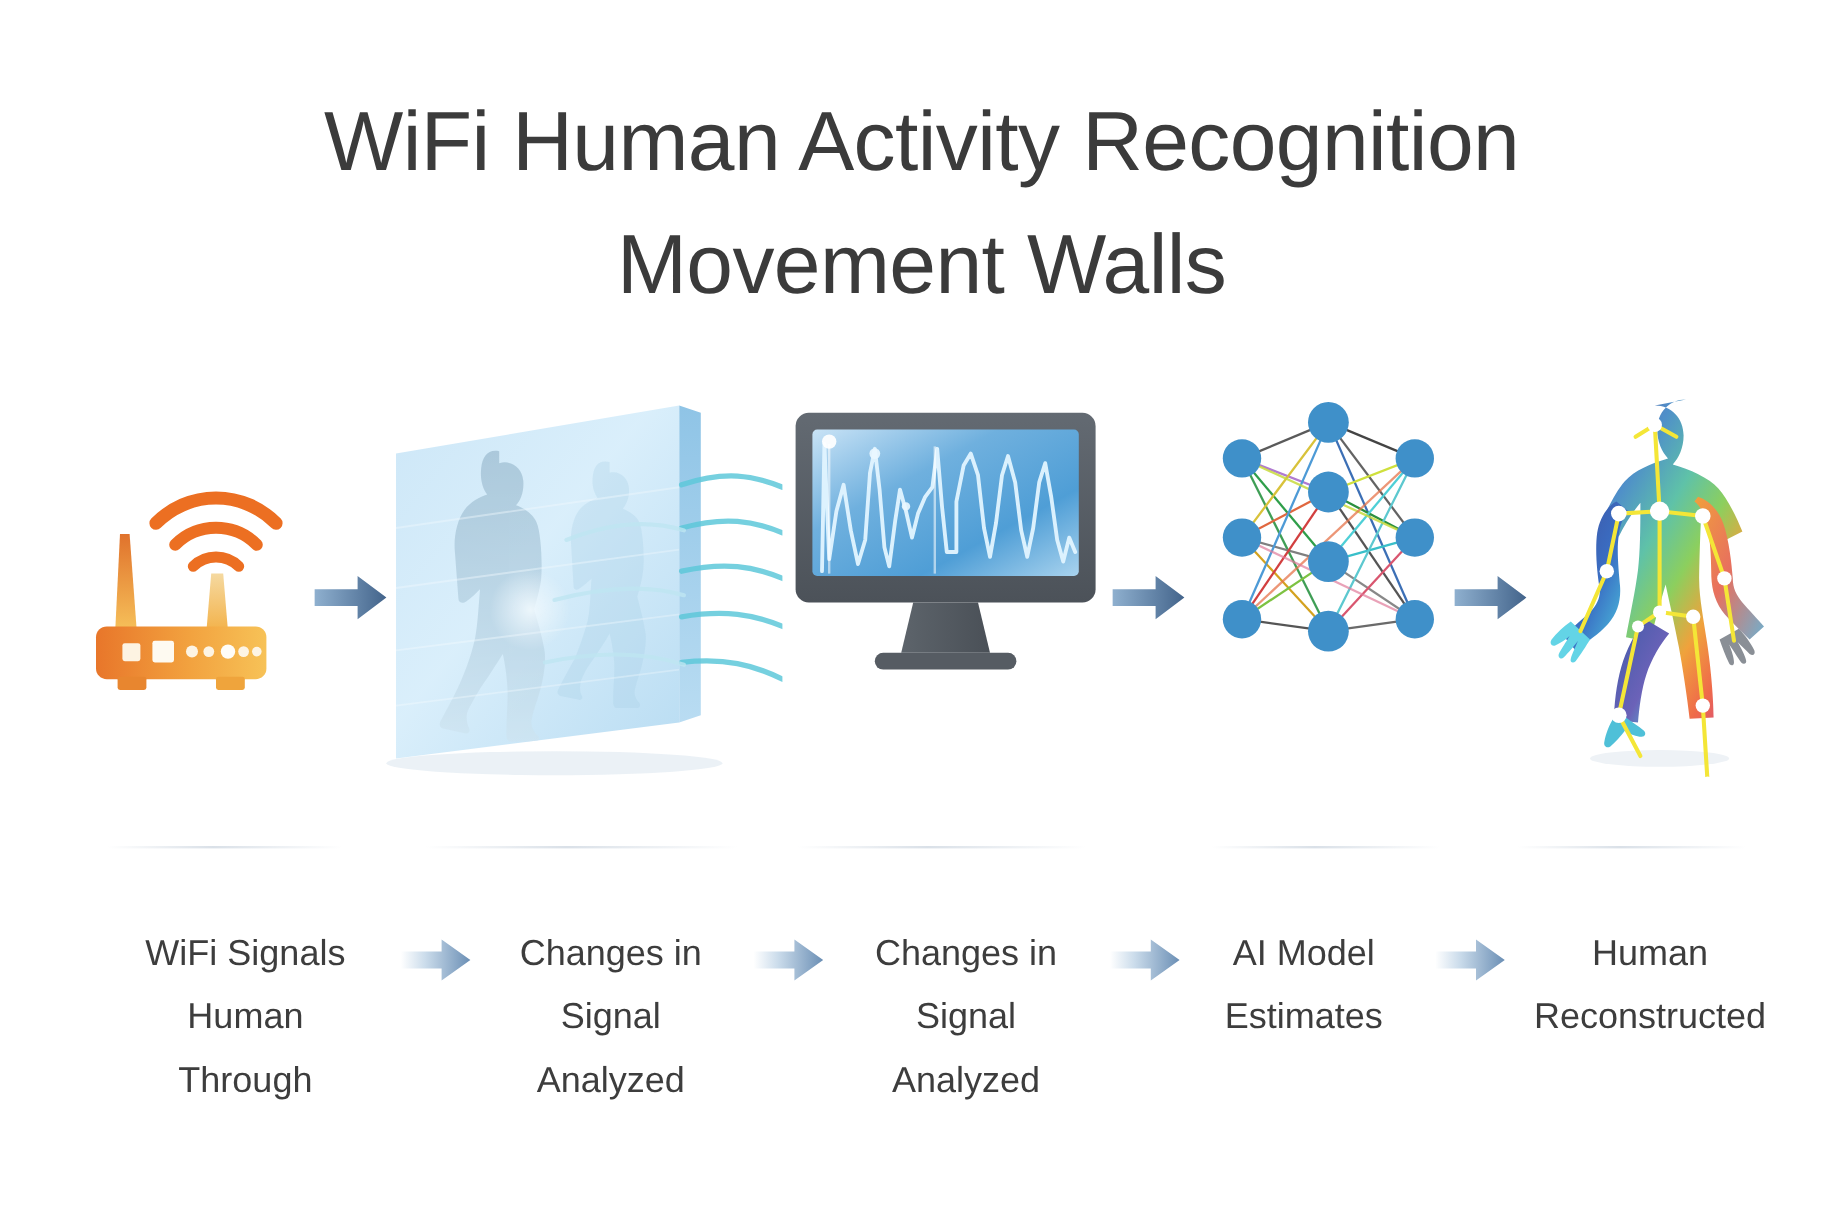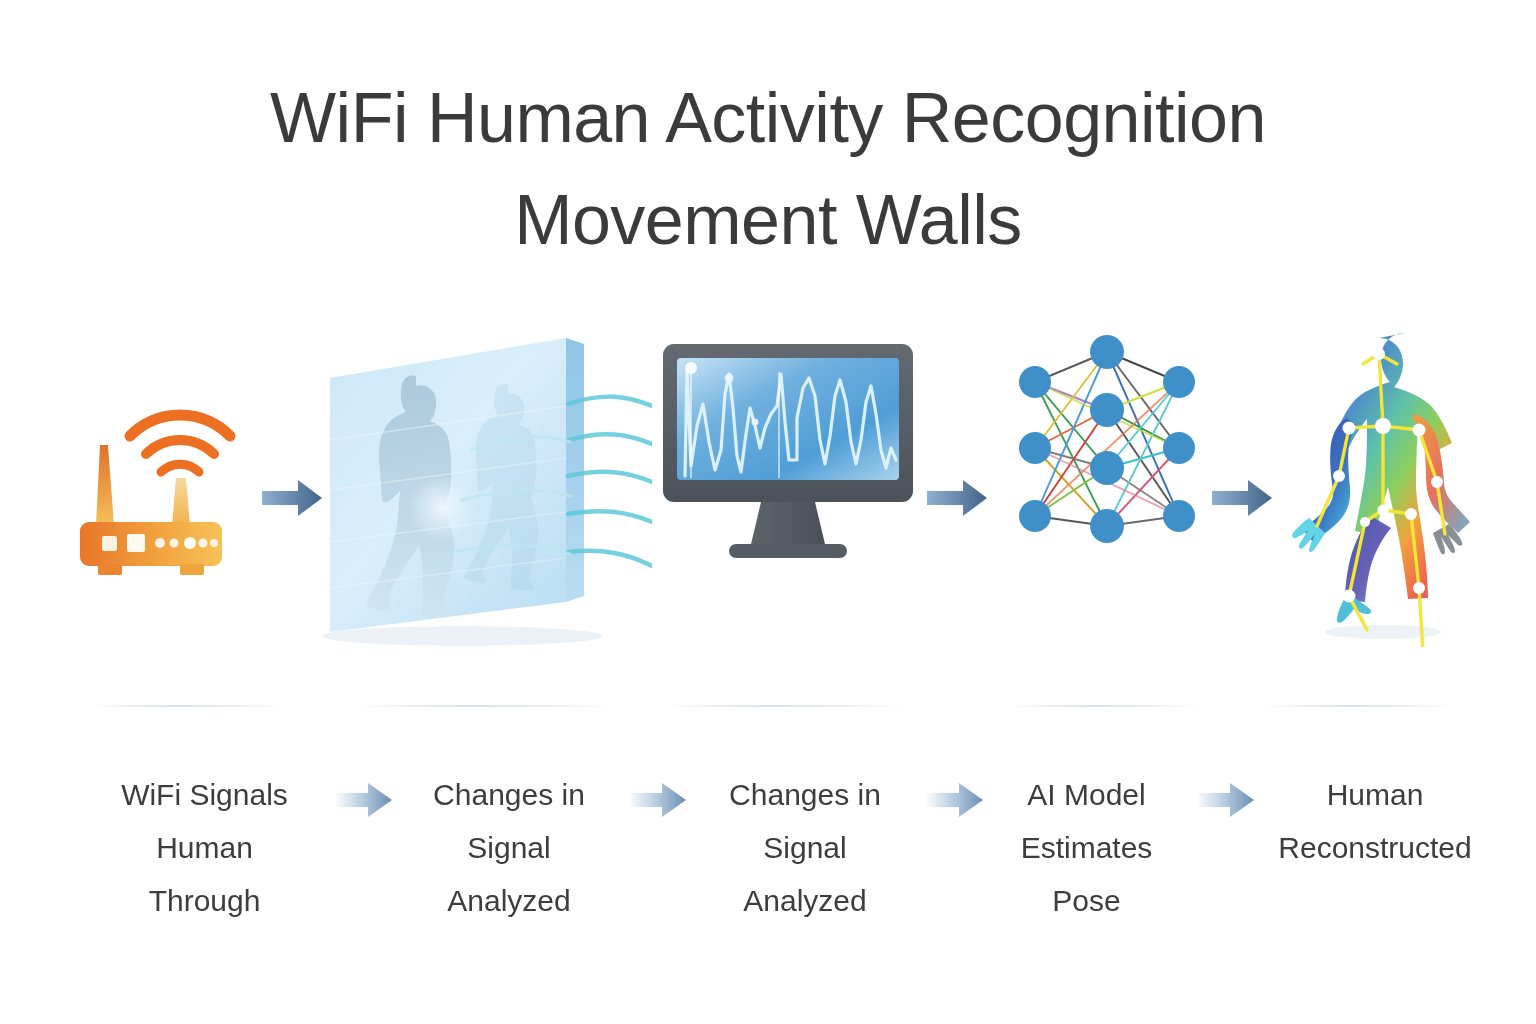--- a/index.html
+++ b/index.html
@@ -470,21 +470,20 @@
           <stop offset="100%" stop-color="#6b8fb5"></stop>
         </linearGradient>
       </defs>
       <path d="M0 11 L34 11 L34 1 L58 18 L34 35 L34 25 L0 25 Z" fill="url(#arrBot3)"></path>
     </svg>
   </div>
 
   <div class="caption" style="left:912px; width:205px;">
     <span>AI Model</span>
     <span>Estimates</span>
-    <span>Pose</span>
   </div>
 
   <div class="flow-arrow-bottom" style="left:1124px;">
     <svg width="62" height="36" viewBox="0 0 62 36">
       <defs>
         <linearGradient id="arrBot4" x1="0" y1="0" x2="1" y2="0">
           <stop offset="0%" stop-color="#ffffff"></stop>
           <stop offset="35%" stop-color="#cbdceb"></stop>
           <stop offset="100%" stop-color="#6b8fb5"></stop>
         </linearGradient>

